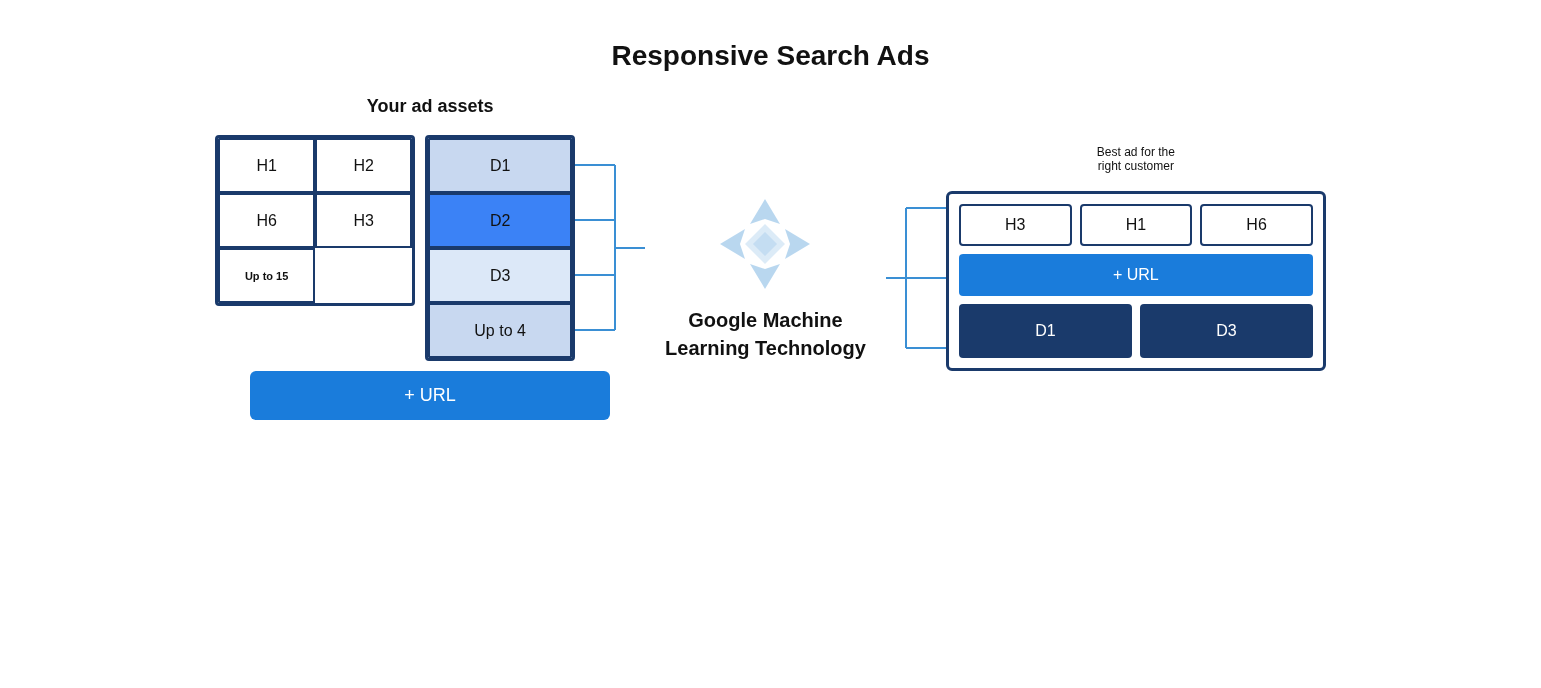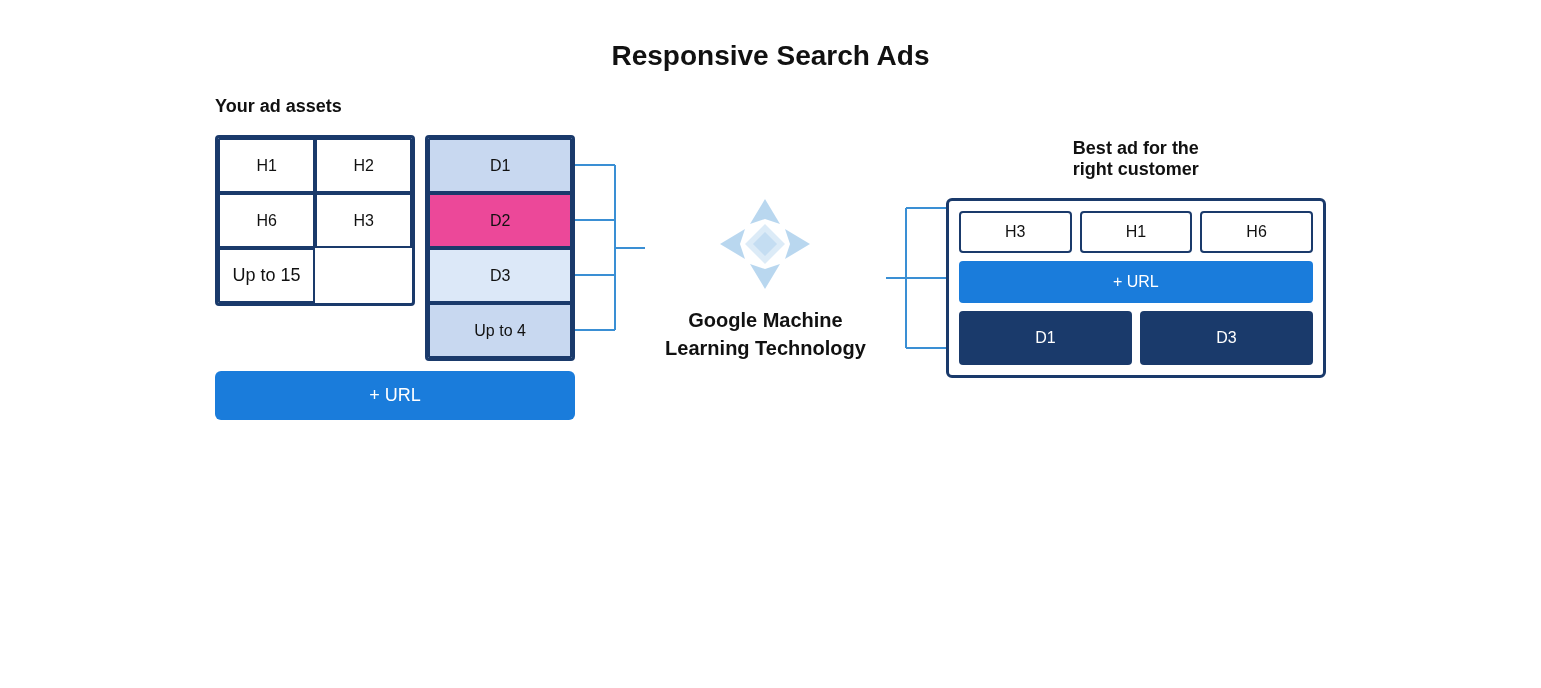--- a/index.html
+++ b/index.html
@@ -28,20 +28,21 @@
       justify-content: center;
       gap: 0px;
       width: 100%;
       padding: 0 60px;
     }
 
     
     .assets-section {
       display: flex;
       flex-direction: column;
+      align-items: center;
     }
 
     .assets-title {
       font-size: 18px;
       font-weight: bold;
       color: #111;
       margin-bottom: 18px;
     }
 
     .col-label {
@@ -77,42 +78,43 @@
       font-weight: 500;
       color: #111;
       background: #fff;
       min-height: 55px;
       display: flex;
       align-items: center;
       justify-content: center;
     }
 
     .headline-cell.small-text {
-      font-size: 18px;
+      font-size: 11px;
+      font-weight: bold;
     }
 
     .descriptions-grid {
       display: grid;
       grid-template-columns: 1fr;
       gap: 0;
       border: 3px solid #1a3a6b;
       border-radius: 4px;
       overflow: hidden;
       width: 150px;
       margin-left: 10px;
     }
 
     .description-cell {
       border: 2px solid #1a3a6b;
       padding: 14px 8px;
       text-align: center;
       font-size: 16px;
       font-weight: 500;
       color: #111;
-      background: #ec4899;
+      background: #3b82f6;
       min-height: 55px;
       display: flex;
       align-items: center;
       justify-content: center;
     }
 
     .description-cell.lighter {
       background: #c8d8f0;
     }
 
@@ -158,22 +160,22 @@
     }
 
     
     .result-section {
       display: flex;
       flex-direction: column;
       align-items: flex-start;
     }
 
     .result-title {
-      font-size: 18px;
-      font-weight: bold;
+      font-size: 12px;
+      font-weight: normal;
       color: #111;
       margin-bottom: 18px;
       text-align: center;
       width: 100%;
     }
 
     .result-ad {
       display: flex;
       flex-direction: column;
       gap: 8px;

